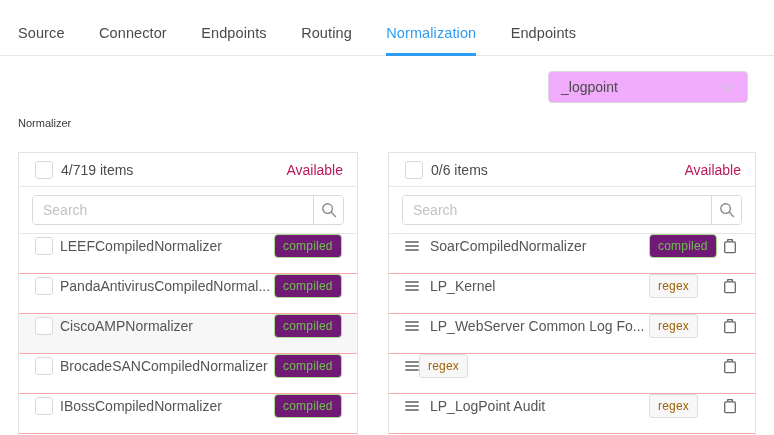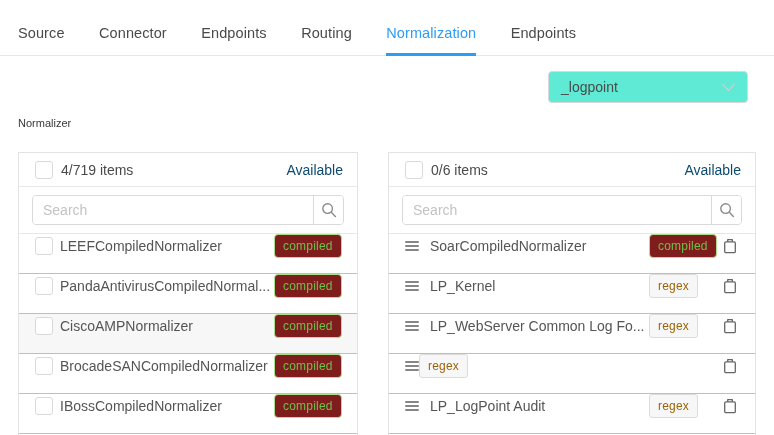--- a/index.html
+++ b/index.html
@@ -13,36 +13,36 @@
   .tabbar { padding:24px 0 0 18px; border-bottom:1px solid #e7e7e7; white-space:nowrap; }
   .tab {
     display:inline-block; margin-right:30px; padding-bottom:12px;
     font-size:14.5px; color:#4a4a4a; cursor:pointer; letter-spacing:.1px;
   }
   .tab.active { color:#2d9cf4; border-bottom:3px solid #2d9cf4; margin-bottom:-1px; }
   
   .toolbar { display:flex; justify-content:flex-end; padding:15px 26px 0 0; }
   .dropdown {
     width:200px; height:32px; border:1px solid #d9d9d9; border-radius:4px;
-    display:flex; align-items:center; padding:0 12px; cursor:pointer; background:#5eead4;
+    display:flex; align-items:center; padding:0 12px; cursor:pointer; background:#f0abfc;
   }
   .dropdown .value { font-size:14px; color:#4a4a4a; flex:1; }
   
   .section-title { margin:14px 0 0 18px; font-size:11px; color:#383838; }
   
   .panels { position:absolute; top:152px; left:0; width:774px; height:283px; }
   .panel { position:absolute; top:0; background:#fff; border:1px solid #e3e3e3; height:300px; }
   .panel.left  { left:18px;  width:340px; }
   .panel.right { left:388px; width:368px; }
   .panel-header {
     height:34px; display:flex; align-items:center; padding:0 14px 0 16px;
     border-bottom:1px solid #e7e7e7;
   }
   .panel-header .count { margin-left:8px; font-size:14px; color:#4a4a4a; }
-  .panel-header .status { margin-left:auto; font-size:14px; color:#0c4a6e; }
+  .panel-header .status { margin-left:auto; font-size:14px; color:#be185d; }
   .checkbox {
     width:18px; height:18px; flex:none; background:#fff;
     border:1px solid #d9d9d9; border-radius:3px; cursor:pointer;
   }
   .search-row { padding:8px 13px; border-bottom:1px solid #e7e7e7; }
   .search-box { display:flex; height:30px; border:1px solid #d9d9d9; border-radius:4px; overflow:hidden; }
   .search-box input {
     flex:1; border:none; outline:none; padding:0 10px; font-size:14px;
     font-family:"Liberation Sans", sans-serif; color:#4a4a4a; min-width:0;
   }
@@ -58,21 +58,21 @@
   .row.hovered { background:#f7f7f7; }
   .row .name {
     font-size:14px; color:#555; white-space:nowrap; overflow:hidden; flex:none;
   }
   .panel.left  .row .name { width:214px; margin-left:7px; }
   .panel.right .row .name { width:219px; margin-left:11px; }
   .badge {
     flex:none; font-size:12px; line-height:1; padding:5px 8px 5px;
     border-radius:4px; border:1px solid; letter-spacing:.2px;
   }
-  .badge.compiled { color:#6cc04a; background:#7f1d1d; border-color:#abdf8f; }
+  .badge.compiled { color:#6cc04a; background:#701a75; border-color:#abdf8f; }
   .badge.regex    { color:#a16207; background:#f7f7f7; border-color:#dcdcdc; border-radius:3px; }
   .drag-handle { width:14px; flex:none; cursor:grab; }
   .drag-handle i { display:block; height:2px; background:#868686; margin:2px 0; border-radius:1px; }
   .trash-btn {
     margin-left:auto; margin-right:2px; flex:none; cursor:pointer;
     display:flex; align-items:center; justify-content:center; width:18px; height:18px;
   }
 </style>
 </head>
 <body>

